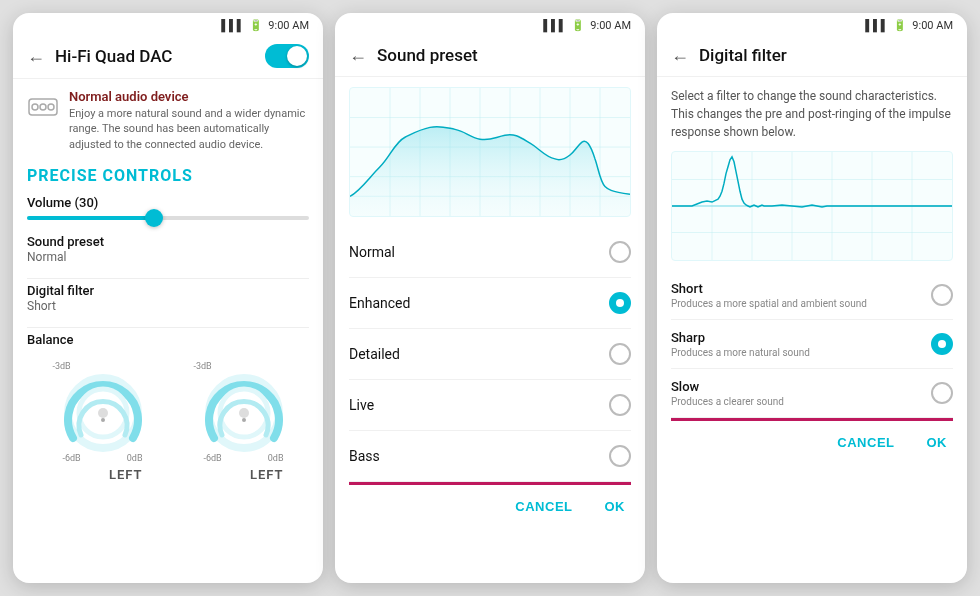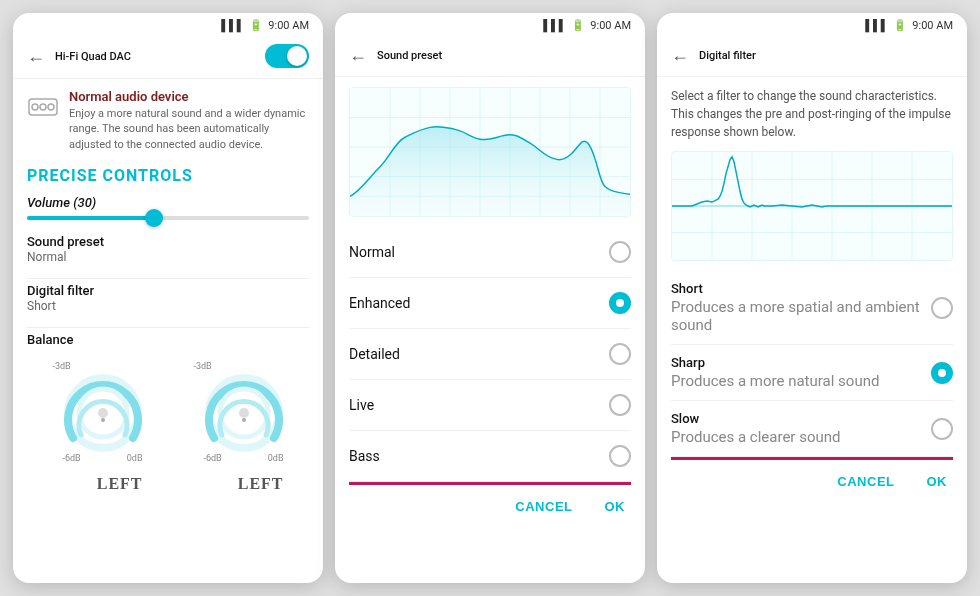--- a/index.html
+++ b/index.html
@@ -45,21 +45,21 @@
       padding: 6px 14px 10px 14px;
       border-bottom: 1px solid #f0f0f0;
     }
     .back-arrow {
       font-size: 18px;
       color: #555;
       margin-right: 10px;
       cursor: pointer;
     }
     .panel-title {
-      font-size: 11px;
+      font-size: 17px;
       font-weight: 500;
       color: #111;
       flex: 1;
     }
     .toggle-switch {
       width: 44px;
       height: 24px;
       background: #00bcd4;
       border-radius: 12px;
       position: relative;
@@ -116,21 +116,20 @@
       font-weight: 700;
       color: #00bcd4;
       letter-spacing: 1px;
       text-transform: uppercase;
       margin-bottom: 10px;
     }
 
     
     .control-row {
       margin-bottom: 14px;
-      font-style: italic;
     }
     .control-label {
       font-size: 13px;
       font-weight: 500;
       color: #111;
       margin-bottom: 6px;
     }
     .slider-track {
       width: 100%;
       height: 4px;
@@ -189,26 +188,25 @@
       color: #888;
       margin-bottom: 2px;
     }
     .knob-ring {
       width: 80px;
       height: 80px;
       position: relative;
     }
     .knob-ring svg { width: 80px; height: 80px; }
     .knob-label-bottom {
-      font-size: 16px;
+      font-size: 13px;
       color: #555;
-      margin-top: 12px;
+      margin-top: 4px;
       font-weight: 600;
       letter-spacing: 1px;
-      font-family: Liberation Serif, serif;
     }
 
     
     .chart-area {
       width: 100%;
       height: 130px;
       background: #f7fefe;
       border: 1px solid #e0f7fa;
       border-radius: 4px;
       margin-bottom: 10px;
@@ -293,21 +291,21 @@
       padding: 10px 0;
       border-bottom: 1px solid #f0f0f0;
     }
     .filter-text { flex: 1; }
     .filter-name {
       font-size: 13px;
       font-weight: 500;
       color: #111;
     }
     .filter-subdesc {
-      font-size: 15px;
+      font-size: 10px;
       color: #888;
       margin-top: 2px;
     }
 
     .divider { width: 100%; height: 1px; background: #eee; margin: 4px 0; }
   </style>
 </head>
 <body>
 
 <div class="phone-panel">

